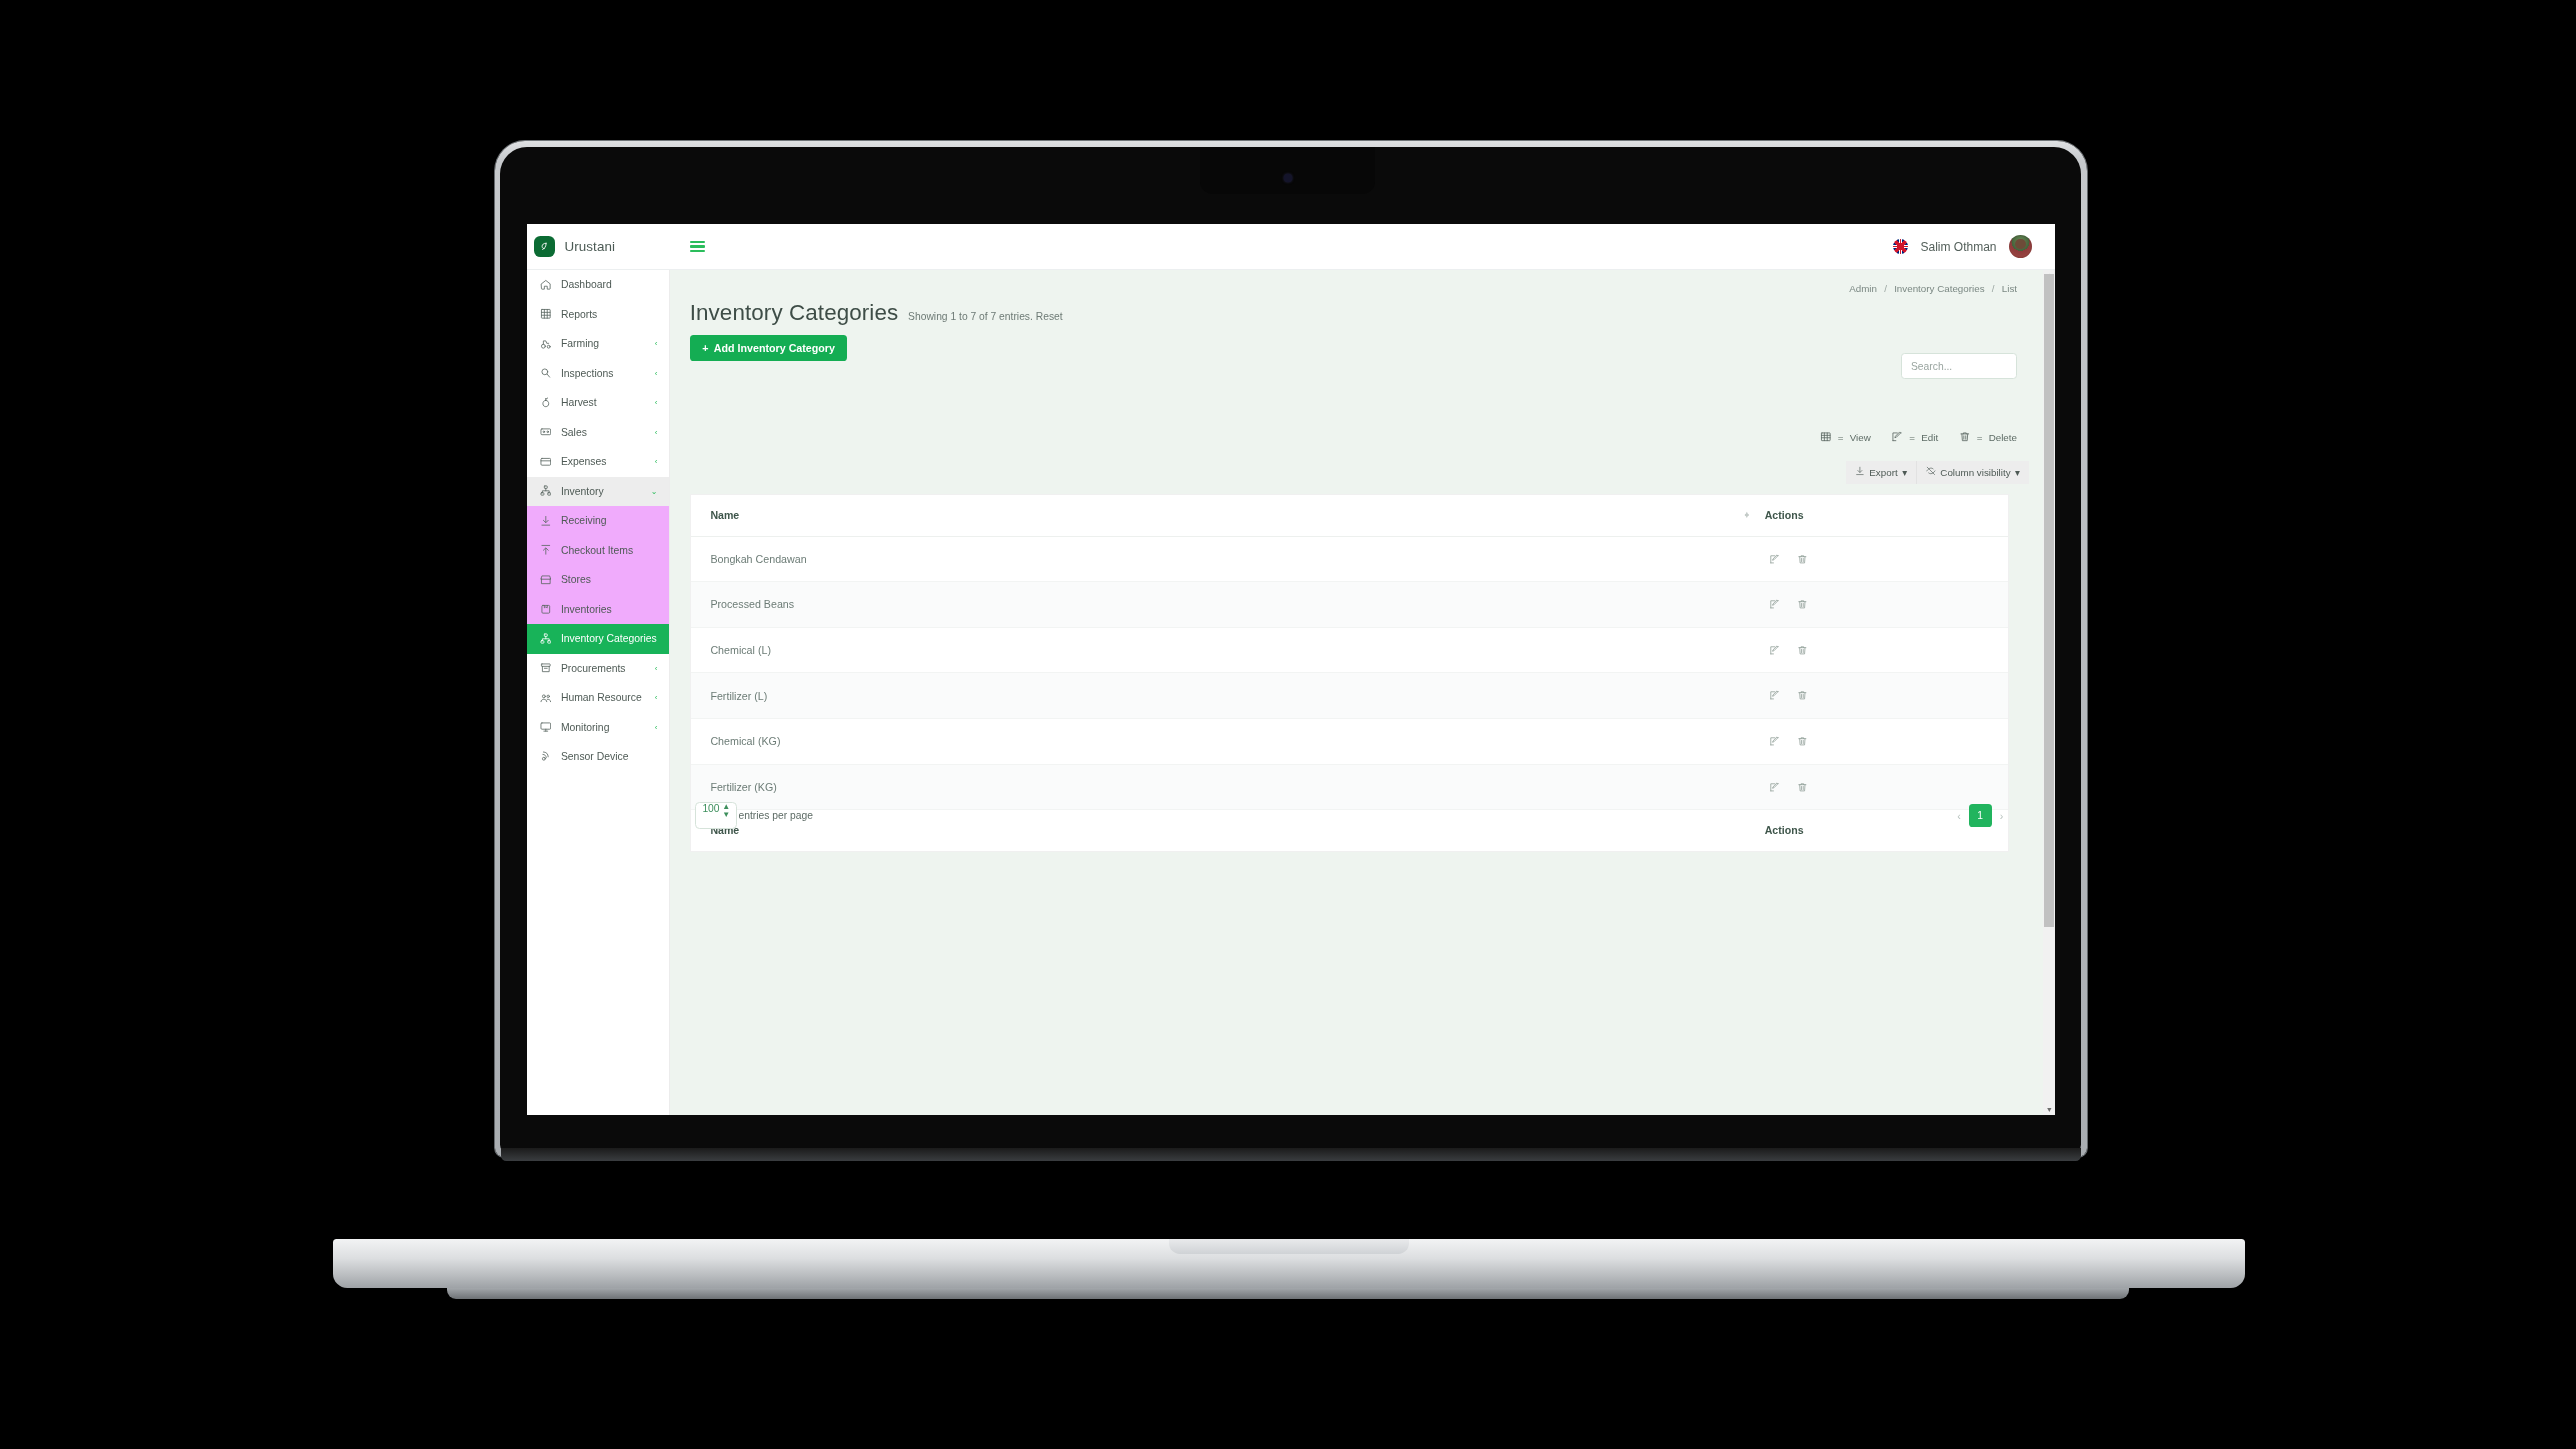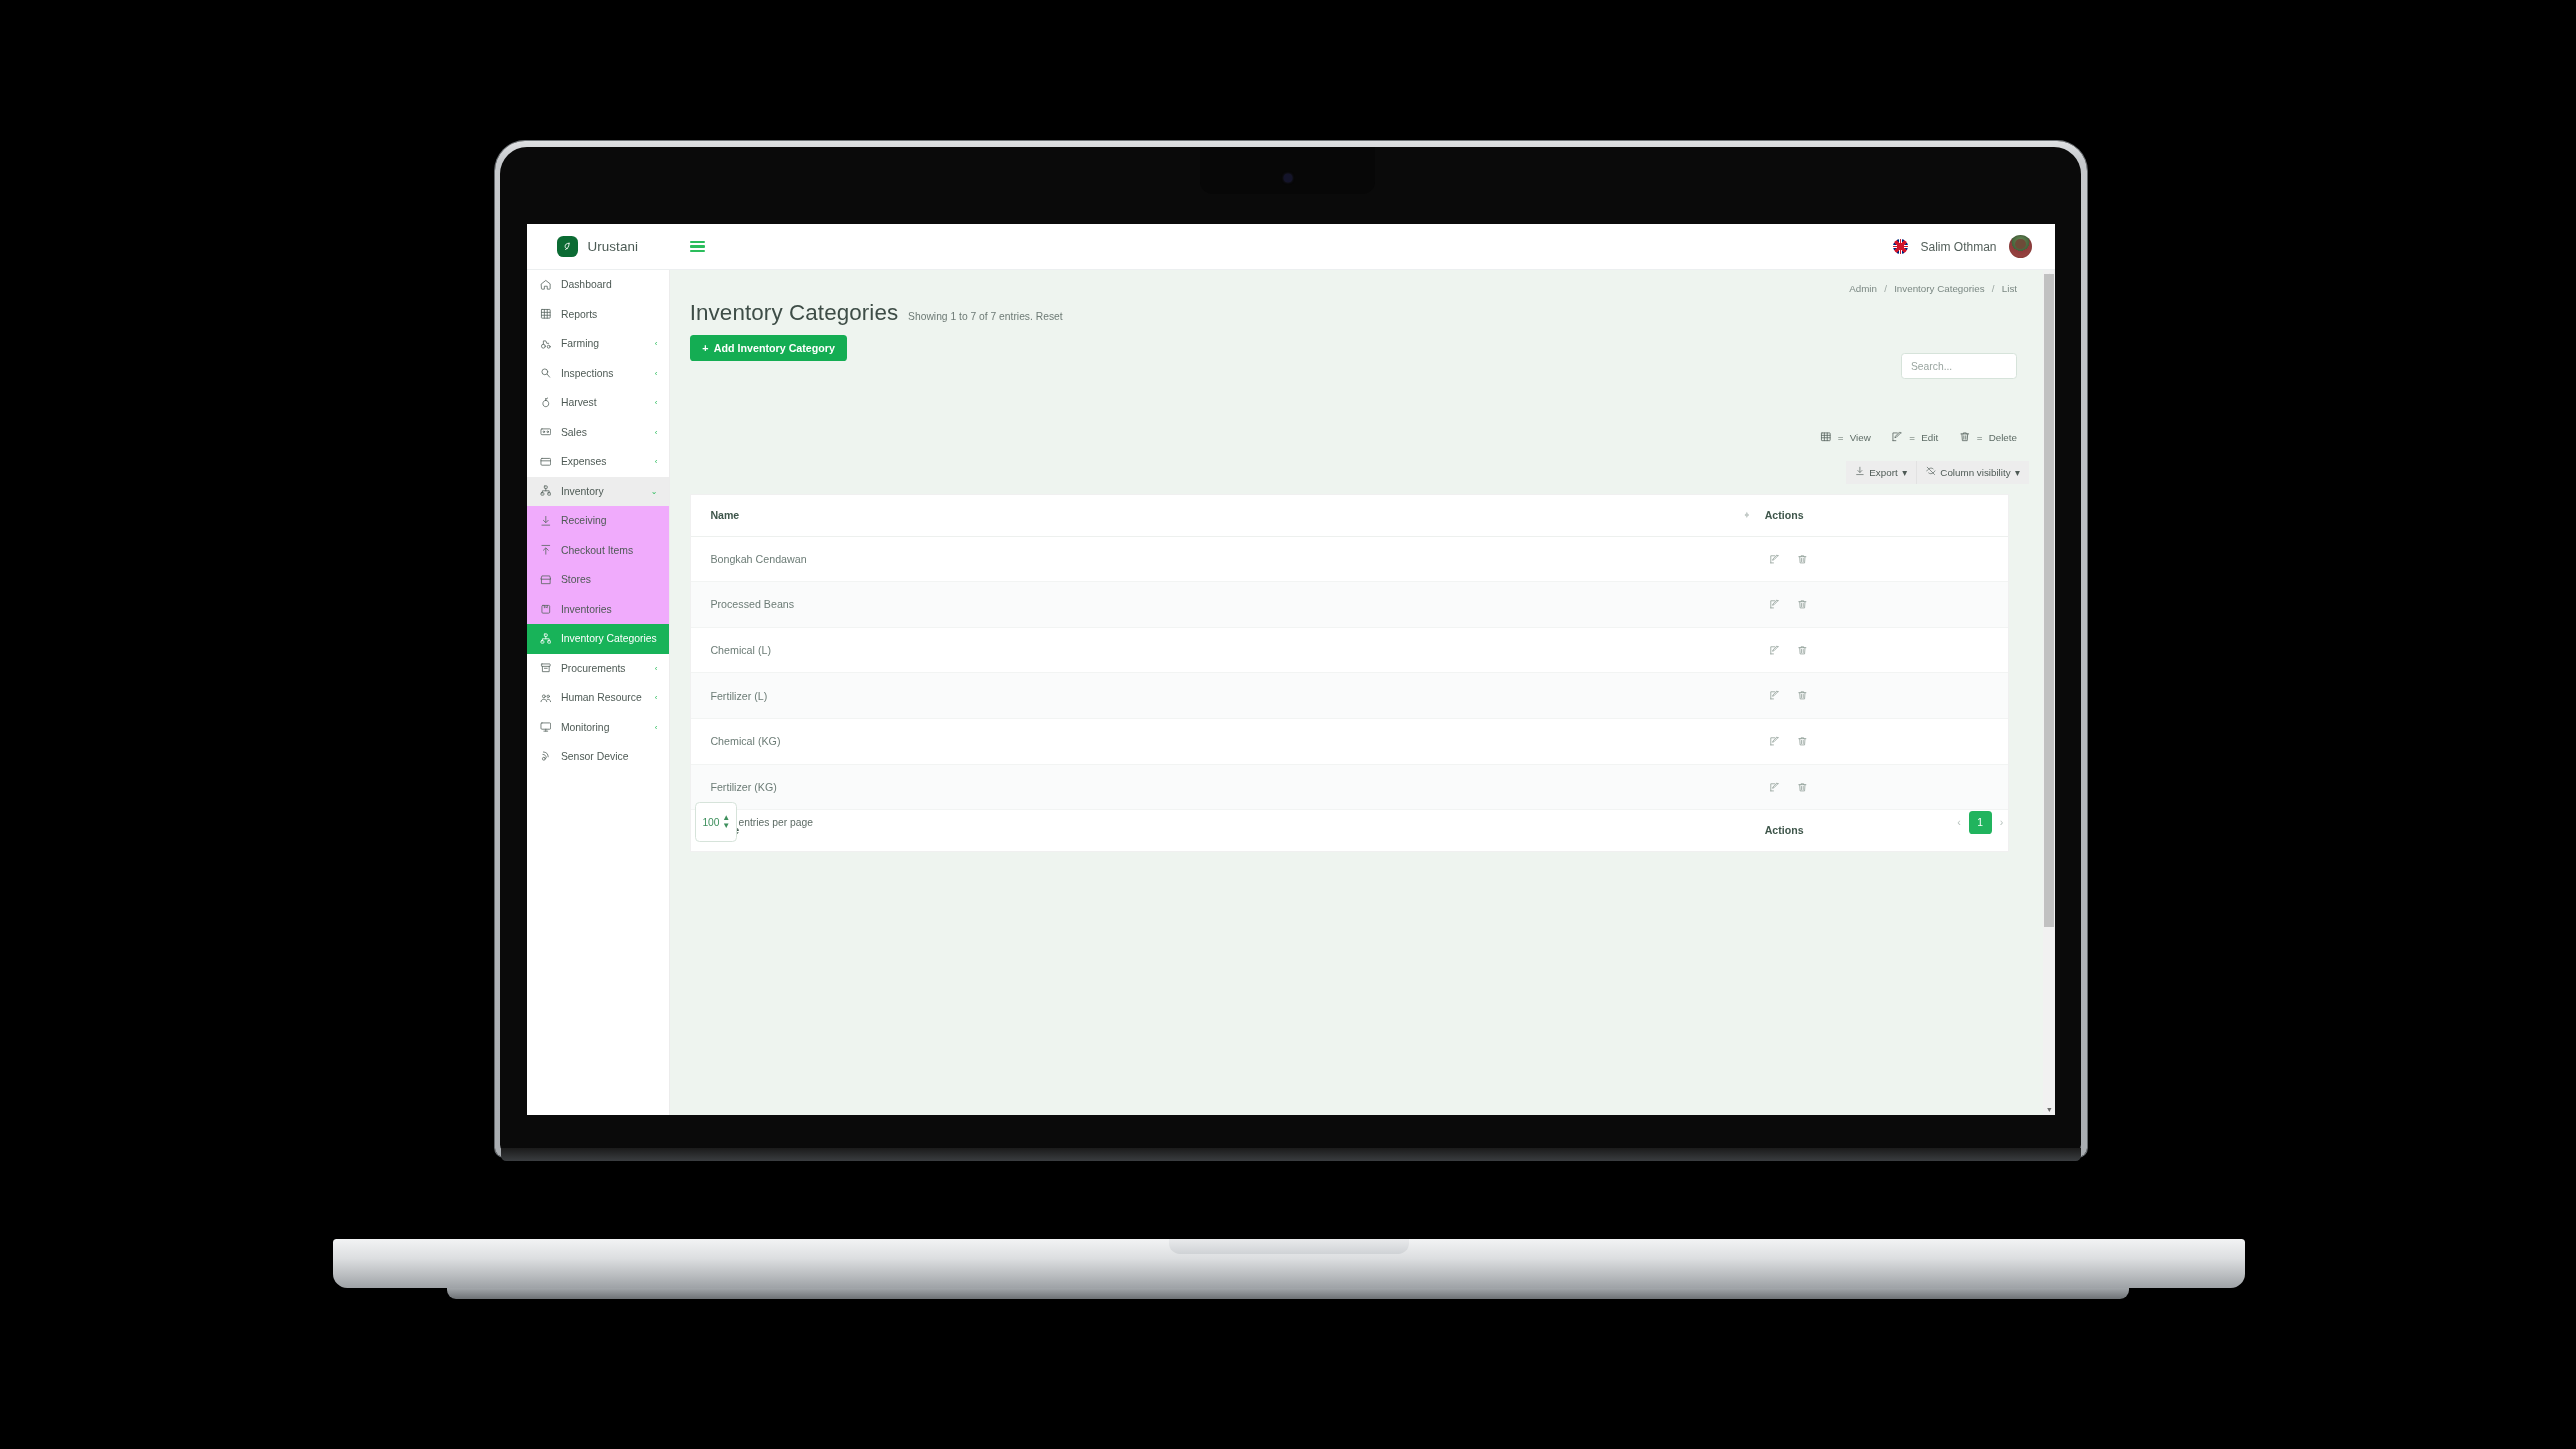--- a/index.html
+++ b/index.html
@@ -85,21 +85,21 @@
   }
 
   
   .topbar {
     position: absolute; left:0; top:0; width: 1528px; height: 46px;
     background: #ffffff;
     border-bottom: 0.9px solid #eceff0;
     display: flex; align-items: center;
     z-index: 3;
   }
-  .brand { display:flex; align-items:center; gap:9.8px; width:143px; padding-left: 30px; }
+  .brand { display:flex; align-items:center; gap:9.8px; width:143px; padding-left: 7px; }
   .brand-logo {
     width: 20.6px; height: 20.6px; border-radius: 6.3px;
     background: #0b6b33;
     display:flex; align-items:center; justify-content:center;
     color:#fff; font-size: 11.6px; line-height:1;
   }
   .brand-name { font-size: 13.4px; color: #4b5a54; letter-spacing: 0.1px; }
   .hamburger { margin-left: 19.7px; display:flex; flex-direction:column; gap:2.7px; cursor:pointer; }
   .hamburger i { display:block; width:15px; height:2.1px; background:#2bbd5c; border-radius:0.9px; }
   .topbar-right { margin-left:auto; display:flex; align-items:center; gap:12.5px; padding-right: 23px; }
@@ -238,23 +238,23 @@
     text-align:left; font-size: 10.6px; font-weight:700; color:#3f564b;
     padding: 14.3px 0 14.3px 19.7px; border-top:0.9px solid #edf0ee; background:#fff;
   }
   tfoot th.col-actions { padding-left: 43px; }
 
   .pager {
     position:absolute; left: 19.7px; top: 532px; width: 1319px;
     display:flex; align-items:center; padding: 0 5.4px;
   }
   .perpage {
-    display:flex; align-items:center;
+    display:flex; 
     border:0.9px solid #d6e3da; border-radius:4.5px; background:#fff;
-    height: 40px; padding: 0 6.3px; gap:2.7px;
+    height: 27px; padding: 0 6.3px; gap:2.7px;
   }
   .perpage .num { font-size: 10.3px; color:#3d8f5c; }
   .perpage .spin { font-size: 8px; color:#3d8f5c; line-height:1; }
   .perpage-lbl { font-size: 10.3px; color:#5d6b65; margin-left: 1px; }
   .pagenav { margin-left:auto; display:flex; align-items:center; gap: 8px; }
   .pg-arrow { font-size: 10.7px; color:#b7c2bd; cursor:pointer; }
   .pg-num {
     background:#21b45e; color:#fff; font-size: 10.3px;
     min-width: 23px; height: 23px; border-radius:3.6px;
     display:flex; align-items:center; justify-content:center; cursor:pointer;

